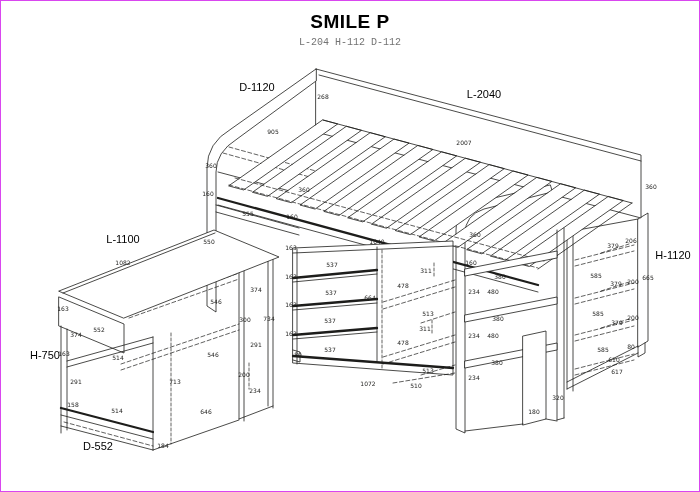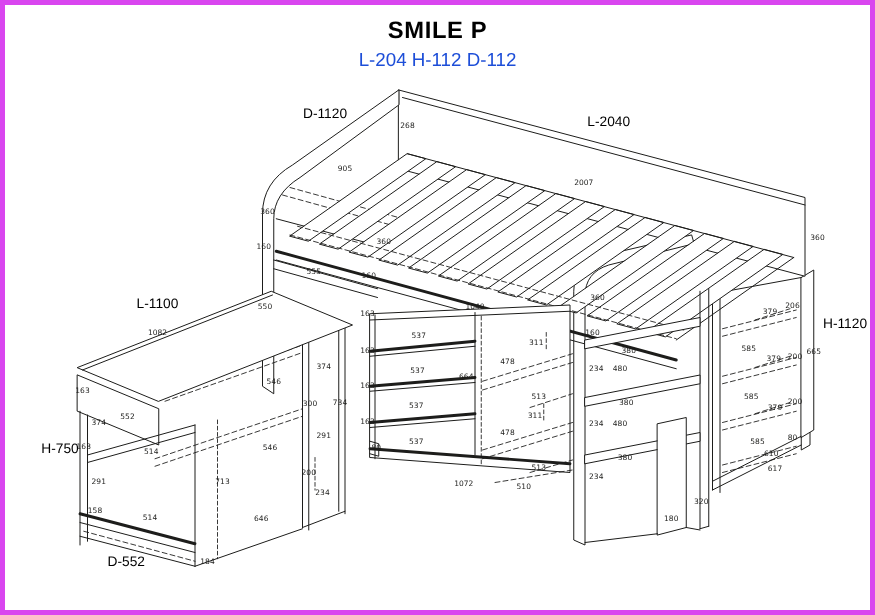--- a/index.html
+++ b/index.html
@@ -1,21 +1,21 @@
 <!DOCTYPE html>
 <html><head>
 <meta charset="utf-8">
 <style>
   html,body{margin:0;padding:0;background:#f2f2f2;}
   .page{position:relative;width:700px;height:492px;background:#ffffff;
-        border:4px solid #d946ef;box-sizing:border-box;overflow:hidden;
+        border:1px solid #d946ef;box-sizing:border-box;overflow:hidden;
         font-family:"Liberation Sans", sans-serif;}
   .hdr{position:absolute;top:10px;left:0;width:100%;text-align:center;z-index:5;}
   .title{font-size:19px;font-weight:bold;letter-spacing:.5px;color:#000;}
-  .subtitle{font-size:15px;color:#1d4ed8;margin-top:4px;}
+  .subtitle{font-size:10px;color:#737373;margin-top:4px;font-family:Liberation Mono, monospace;}
   svg{position:absolute;top:0;left:0;}
   svg path, svg line, svg polyline{fill:none;stroke:#1d1d1b;stroke-width:.8;
         stroke-linejoin:round;stroke-linecap:round;}
   svg .f{fill:#ffffff;}
   svg .bold{stroke-width:2.3;}
   svg .dash{stroke-dasharray:4 2.5;stroke-width:.7;}
   svg .dashf{stroke-dasharray:3 2;stroke-width:.7;}
   #slats path{fill:#ffffff;}
   text.dim-small{font-family:"DejaVu Sans",sans-serif;font-size:6px;fill:#1d1d1b;text-anchor:middle;}
   text.dim-big{font-family:"Liberation Sans",sans-serif;font-size:11px;fill:#000;text-anchor:middle;}

